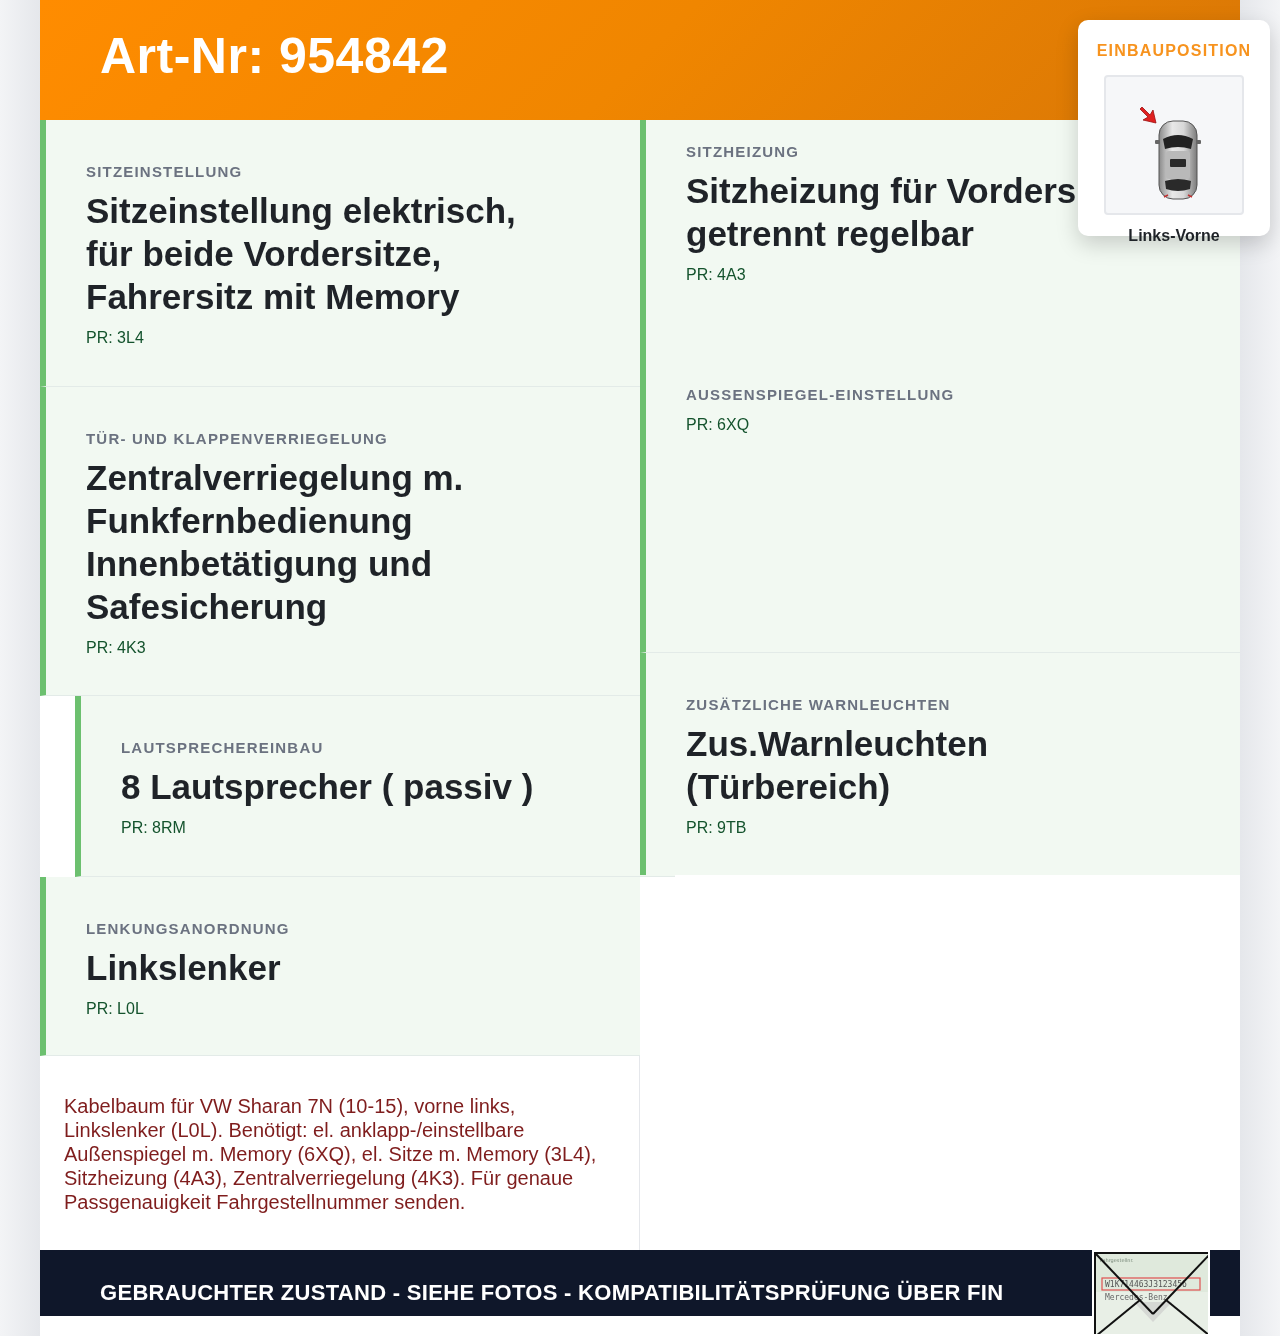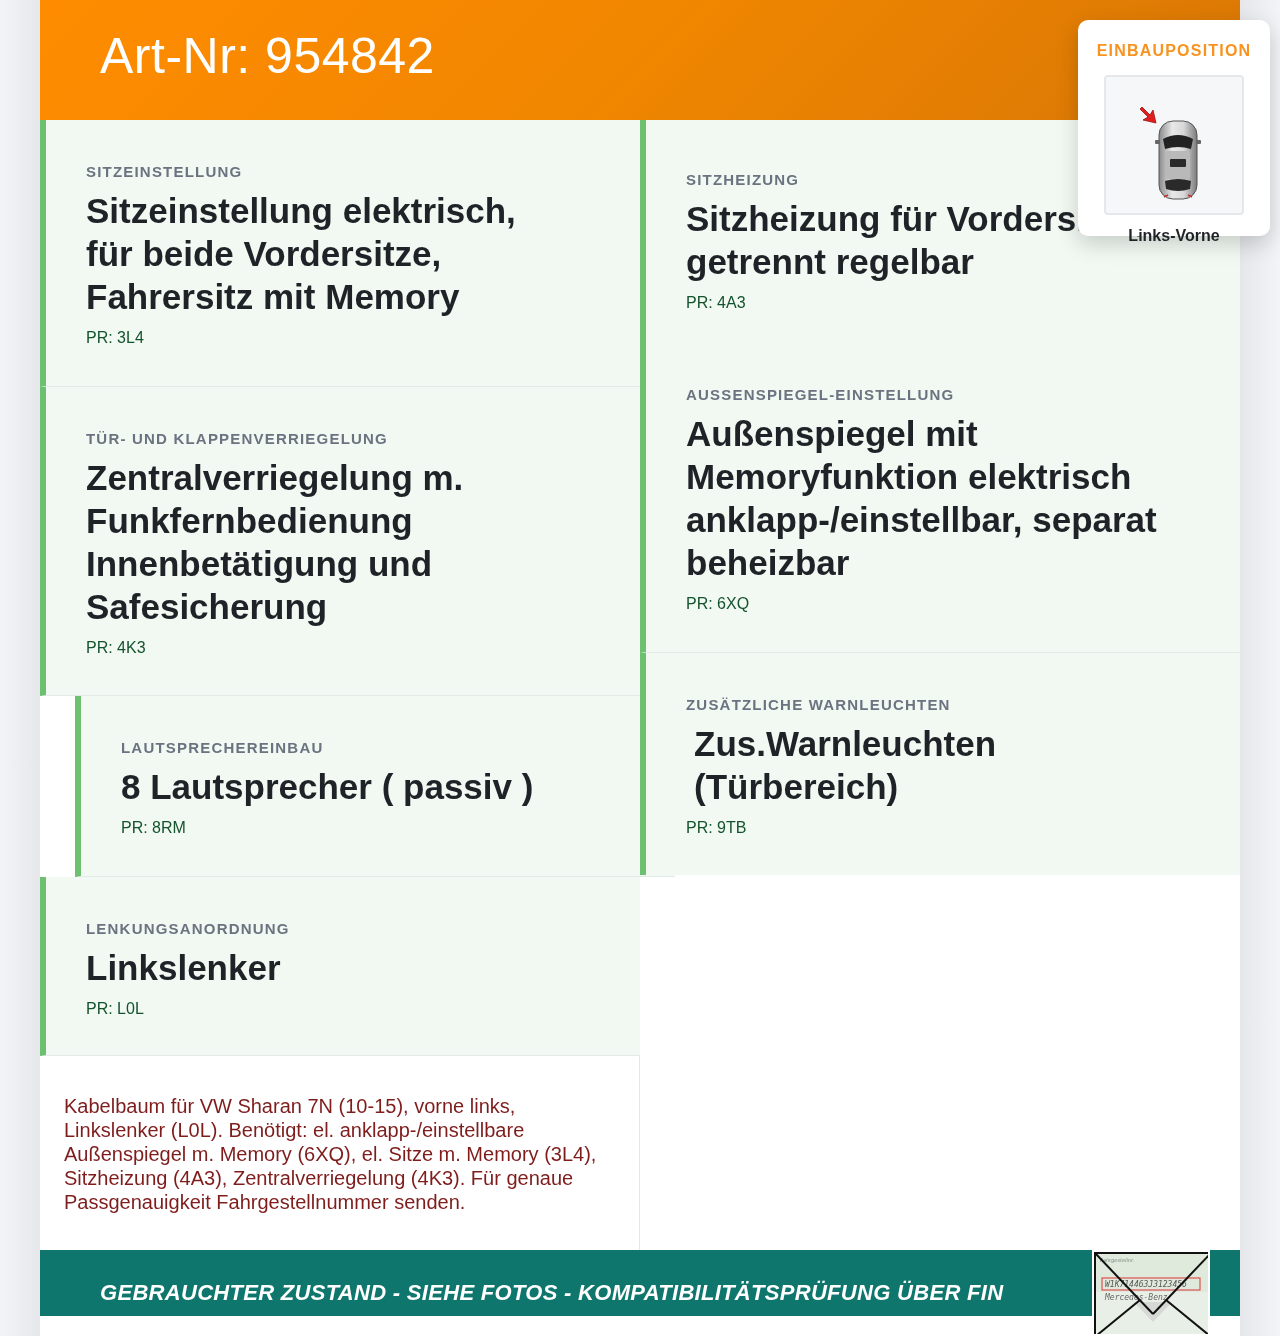--- a/index.html
+++ b/index.html
@@ -17,21 +17,21 @@
   .container {
     position: absolute; left: 40px; top: 0; width: 1200px; height: 1336px;
     background: #ffffff;
   }
   .header {
     position: absolute; left: 0; top: 0; width: 1200px; height: 120px;
     background: linear-gradient(135deg, #ff8c00 0%, #f08600 50%, #d97706 100%);
   }
   .header-title {
     position: absolute; left: 60px; top: 26px;
-    color: #ffffff; font-size: 50px; font-weight: 400; letter-spacing: 0.5px;
+    color: #ffffff; font-size: 50px; font-weight: 700; letter-spacing: 0.5px;
     line-height: 60px;
     text-align: right;
   }
   .grid {
     position: absolute; left: 0; top: 120px; width: 1200px;
   }
   .cell {
     position: absolute;
     background: #f2f9f2;
     border-left: 6px solid #6cc06f;
@@ -58,22 +58,21 @@
     padding: 26px 24px 0 24px;
   }
   .passt-label {
     color: #6b7280; font-size: 14px; font-weight: 700; letter-spacing: 1.2px; line-height: 16px;
   }
   .passt-text {
     color: #7f1d1d; font-size: 20px; line-height: 24px; margin-top: 12px;
   }
   .footer {
     position: absolute; left: 0; top: 1250px; width: 1200px; height: 66px;
-    background: #0f766e;
-    font-style: italic;
+    background: #0f172a;
   }
   .footer-text {
     position: absolute; left: 60px; top: 30px;
     color: #ffffff; font-size: 22px; font-weight: 700; letter-spacing: 0.3px; line-height: 26px;
   }
   .fin-thumb {
     position: absolute; left: 1052px; top: 0; width: 118px; height: 86px;
     background: #e9efe7; border: 2px solid #ffffff;
     overflow: hidden;
   }
@@ -127,35 +126,34 @@
       <div class="cell-value">8 Lautsprecher ( passiv )</div>
       <div class="cell-pr">PR: 8RM</div>
     </div>
 
     <div class="cell left" style="top:757px; height:179px; padding-top:42px;">
       <div class="cell-label">LENKUNGSANORDNUNG</div>
       <div class="cell-value">Linkslenker</div>
       <div class="cell-pr">PR: L0L</div>
     </div>
 
-    <div class="cell right" style="top:0; height:252px; padding-top:50px;">
+    <div class="cell right" style="top:0; height:252px; padding-top:22px;">
       <div class="cell-label">SITZHEIZUNG</div>
       <div class="cell-value" style="width:500px;">Sitzheizung für Vordersitze, getrennt regelbar</div>
       <div class="cell-pr">PR: 4A3</div>
     </div>
 
     <div class="cell right" style="top:223px; height:310px; padding-top:42px;">
       <div class="cell-label">AUSSENSPIEGEL-EINSTELLUNG</div>
-      <div class="cell-value" style="width:520px;">Außenspiegel mit Memoryfunktion elektrisch anklapp-/einstellbar, separat beheizbar</div>
       <div class="cell-pr">PR: 6XQ</div>
     </div>
 
     <div class="cell right" style="top:533px; height:222px; padding-top:42px; border-bottom:none;">
       <div class="cell-label">ZUSÄTZLICHE WARNLEUCHTEN</div>
-      <div class="cell-value" style="width:340px;margin-left:8px;">Zus.Warnleuchten (Türbereich)</div>
+      <div class="cell-value" style="width:340px;">Zus.Warnleuchten (Türbereich)</div>
       <div class="cell-pr">PR: 9TB</div>
     </div>
   </div>
 
   <div class="passt">
     <div class="passt-text">Kabelbaum für VW Sharan 7N (10-15), vorne links, Linkslenker (L0L). Benötigt: el. anklapp-/einstellbare Außenspiegel m. Memory (6XQ), el. Sitze m. Memory (3L4), Sitzheizung (4A3), Zentralverriegelung (4K3). Für genaue Passgenauigkeit Fahrgestellnummer senden.</div>
   </div>
 
   <div class="footer">
     <div class="footer-text">GEBRAUCHTER ZUSTAND - SIEHE FOTOS - KOMPATIBILITÄTSPRÜFUNG ÜBER FIN</div>

